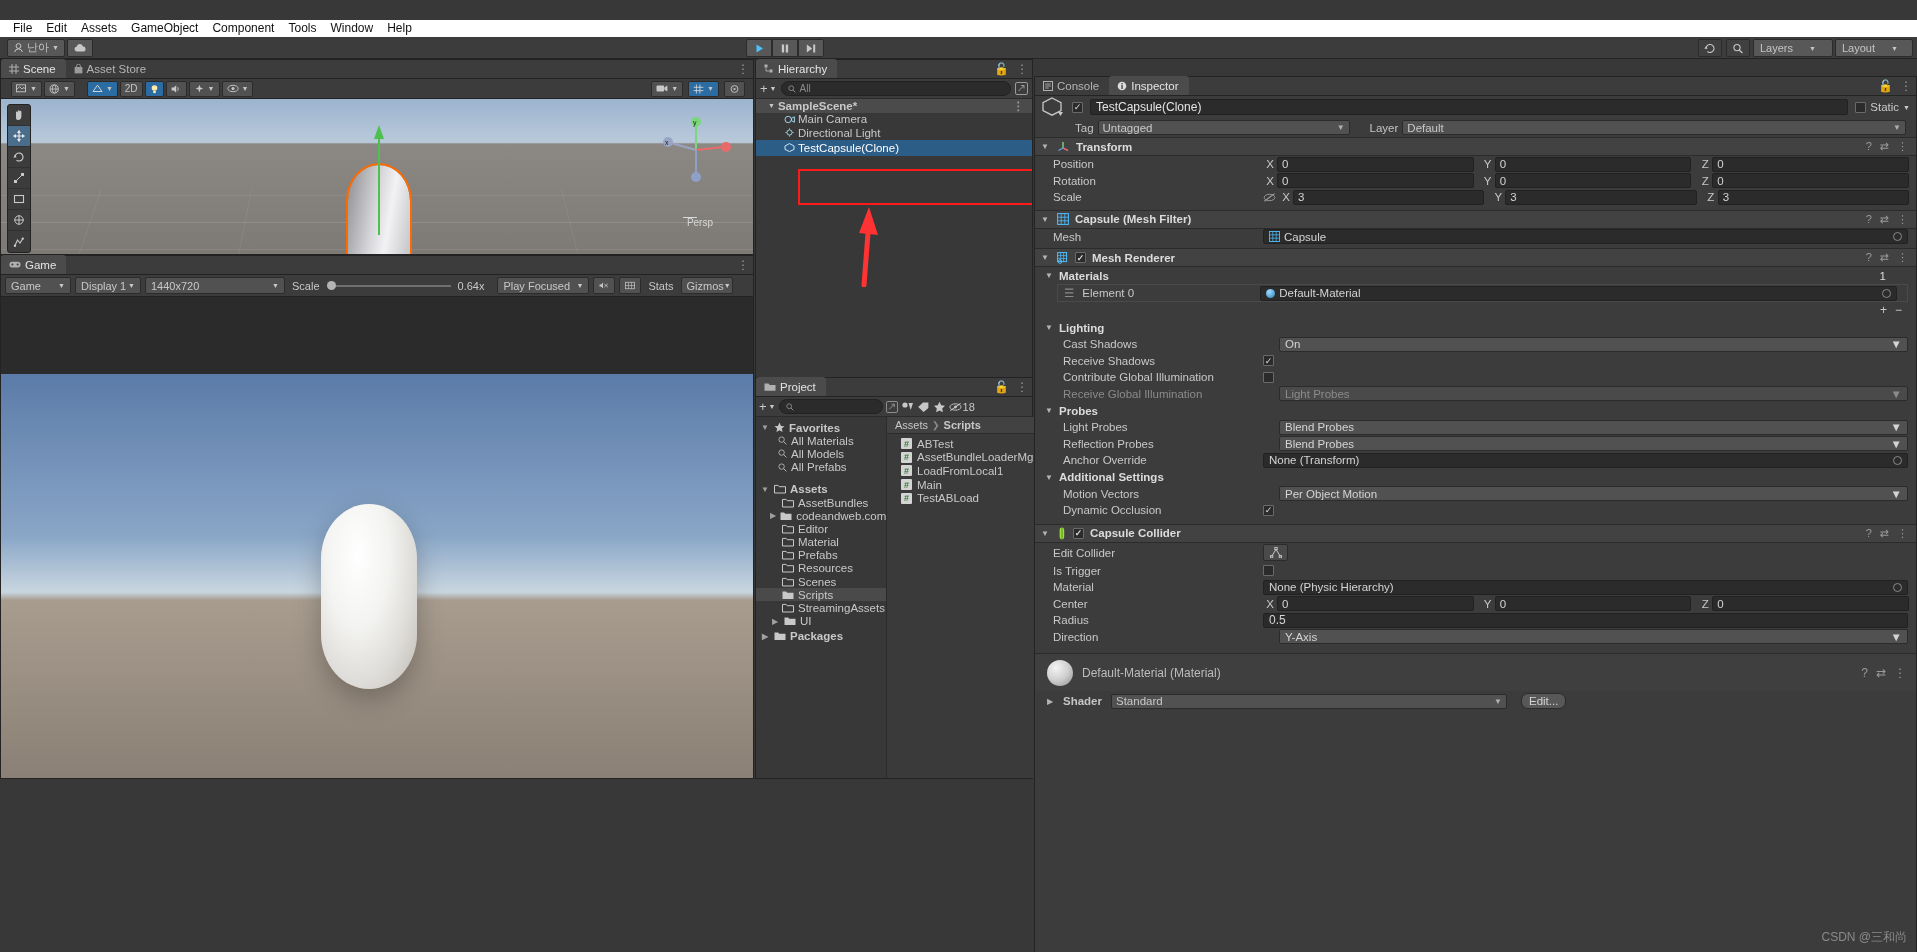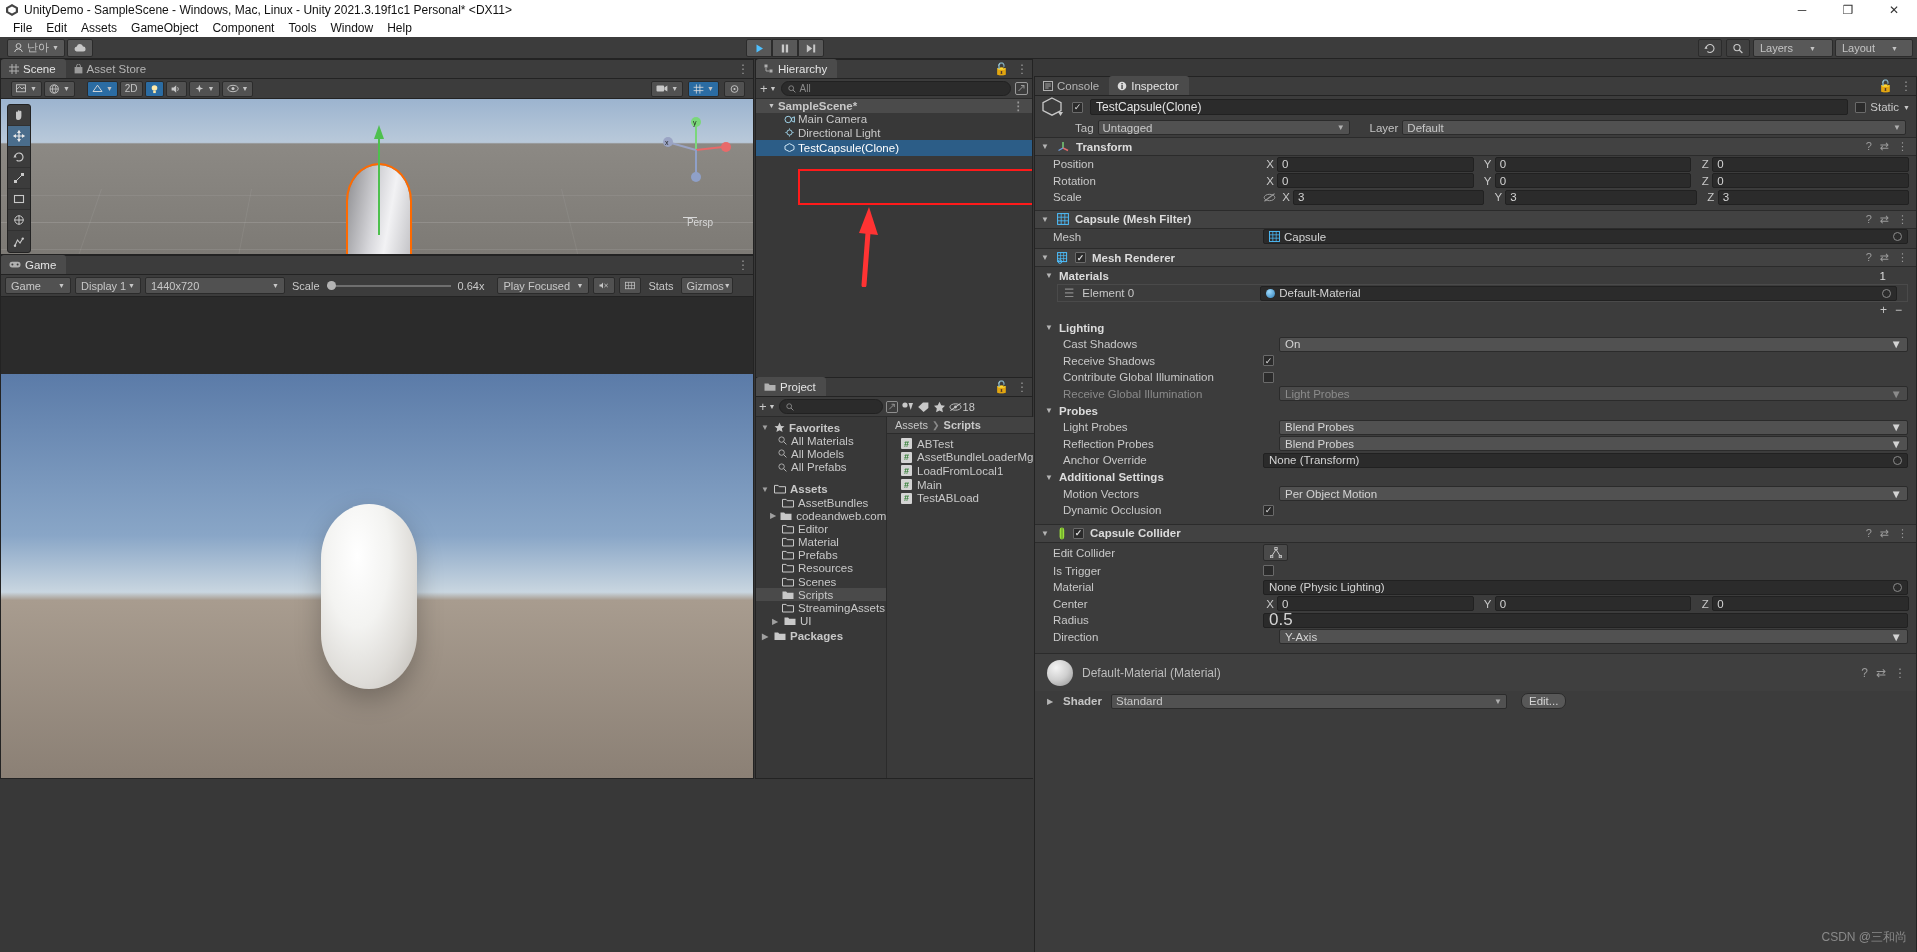--- a/index.html
+++ b/index.html
@@ -232,21 +232,21 @@
   .row.sub .lbl { padding-left: 10px; }
   .row.dim .lbl { color: #8b8b8b; }
   .vec { display: flex; align-items: center; flex: 1; gap: 0; }
   .vec .axis { width: 14px; text-align: center; color: #c8c8c8; flex: none; }
   .vec .fld {
     flex: 1; height: 15px; background: #2b2b2b; border: 1px solid #212121; border-radius: 2px;
     display: flex; align-items: center; padding: 0 4px; color: #d4d4d4; margin-right: 7px; font-size: 11.5px;
   }
   .fullfld {
     flex: 1; height: 15px; background: #2b2b2b; border: 1px solid #212121; border-radius: 2px;
-    display: flex; align-items: center; padding: 0 5px; color: #d4d4d4; margin-right: 8px; font-size: 17px; gap: 4px;
+    display: flex; align-items: center; padding: 0 5px; color: #d4d4d4; margin-right: 8px; font-size: 12px; gap: 4px;
   }
   .objfld {
     flex: 1; height: 15px; background: #2b2b2b; border: 1px solid #212121; border-radius: 2px;
     display: flex; align-items: center; padding: 0 5px; color: #d4d4d4; margin-right: 8px; font-size: 11.5px; gap: 4px;
   }
   .objfld .circ { margin-left: auto; width: 9px; height: 9px; border: 1px solid #8a8a8a; border-radius: 50%; }
   .dropfld {
     flex: 1; height: 15px; background: #515151; border: 1px solid #2b2b2b; border-radius: 2px;
     display: flex; align-items: center; justify-content: space-between; padding: 0 5px;
     color: #d4d4d4; margin-right: 8px; font-size: 11.5px; margin-left: 16px;
@@ -286,34 +286,20 @@
   }
   .watermark {
     position: absolute; right: 10px; bottom: 6px; color: #8a8a8a; font-size: 12px; z-index: 20;
   }
 </style>
 </head>
 <body>
 
 <div class="app">
 
-  <div class="titlebar">
-    <span class="tb-icon">
-      <svg width="14" height="14" viewBox="0 0 14 14">
-          <polygon points="7,1 13,4.5 13,9.5 7,13 1,9.5 1,4.5" fill="#444"></polygon>
-          <polygon points="7,3.4 10.8,5.6 10.8,8.4 7,10.6 3.2,8.4 3.2,5.6" fill="#fff"></polygon>
-        </svg>
-    </span>
-    <span class="tb-title">UnityDemo - SampleScene - Windows, Mac, Linux - Unity 2021.3.19f1c1 Personal* &lt;DX11&gt;</span>
-    <div class="win-btns">
-      <div class="win-btn">─</div>
-      <div class="win-btn">❐</div>
-      <div class="win-btn close">✕</div>
-    </div>
-  </div>
 
   <div class="menubar">
     <span class="mi">File</span>
     <span class="mi">Edit</span>
     <span class="mi">Assets</span>
     <span class="mi">GameObject</span>
     <span class="mi">Component</span>
     <span class="mi">Tools</span>
     <span class="mi">Window</span>
     <span class="mi">Help</span>
@@ -1160,21 +1146,21 @@
             </svg>
         </div>
       </div>
       <div class="row">
         <span class="lbl">Is Trigger</span>
         <div class="chk"></div>
       </div>
       <div class="row">
         <span class="lbl">Material</span>
         <div class="objfld">
-          <span>None (Physic Lighting)</span>
+          <span>None (Physic Hierarchy)</span>
           <span class="circ"></span>
         </div>
       </div>
       <div class="row">
         <span class="lbl">Center</span>
         <div class="vec">
           <span class="axis">X</span>
           <div class="fld">
               <span>0</span>
             </div>

